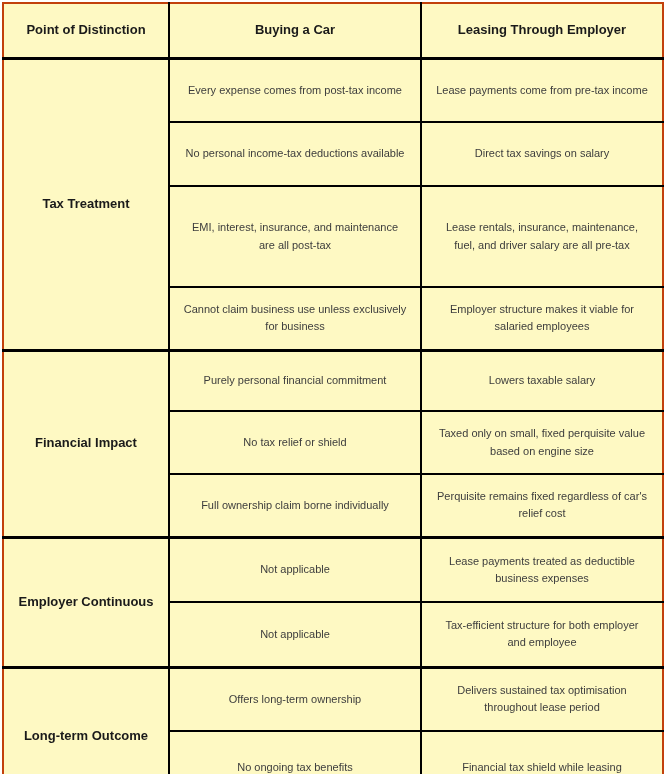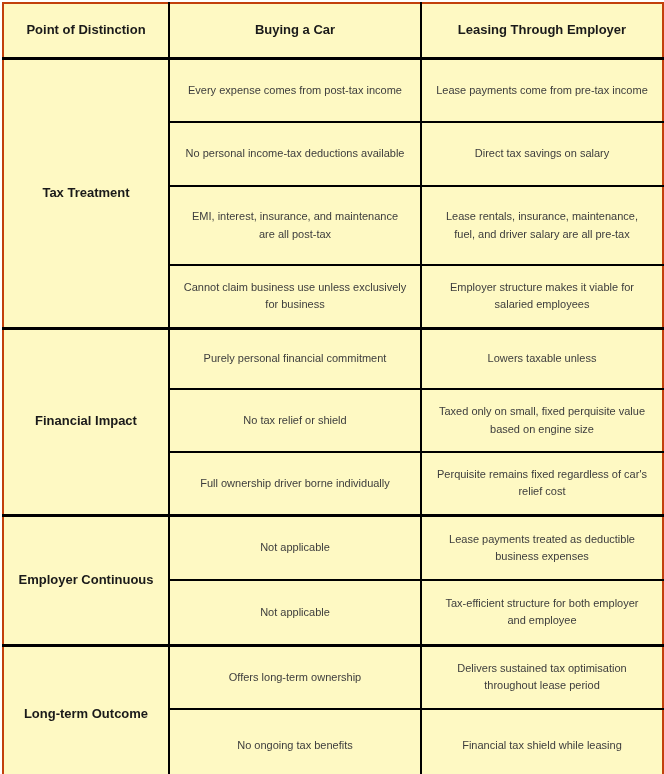--- a/index.html
+++ b/index.html
@@ -55,21 +55,21 @@
   tbody.group td.category {
     border-top: 3px solid #000000;
   }
   td.category {
     font-weight: bold;
     color: #1a1a1a;
     font-size: 13px;
   }
   tr.h-header { height: 55px; }
   tr.h-64 { height: 64px; }
-  tr.h-83 { height: 79px; }
+  tr.h-83 { height: 101px; }
   tr.h-63 { height: 63px; }
   tr.h-61 { height: 61px; }
   tr.h-65 { height: 65px; }
   tr.h-58 { height: 74px; }
 </style>
 </head>
 <body>
 
 <div class="page">
   <table class="comparison">
@@ -103,28 +103,28 @@
       <tr class="h-63">
         <td>Cannot claim business use unless exclusively for business</td>
         <td>Employer structure makes it viable for salaried employees</td>
       </tr>
     </tbody>
 
     <tbody class="group">
       <tr class="h-61">
         <td class="category" rowspan="3">Financial Impact</td>
         <td class="group-start">Purely personal financial commitment</td>
-        <td class="group-start">Lowers taxable unless</td>
+        <td class="group-start">Lowers taxable salary</td>
       </tr>
       <tr class="h-63">
         <td>No tax relief or shield</td>
         <td>Taxed only on small, fixed perquisite value based on engine size</td>
       </tr>
       <tr class="h-63">
-        <td>Full ownership driver borne individually</td>
+        <td>Full ownership claim borne individually</td>
         <td>Perquisite remains fixed regardless of car's relief cost</td>
       </tr>
     </tbody>
 
     <tbody class="group">
       <tr class="h-65">
         <td class="category" rowspan="2">Employer Continuous</td>
         <td class="group-start">Not applicable</td>
         <td class="group-start">Lease payments treated as deductible business expenses</td>
       </tr>

